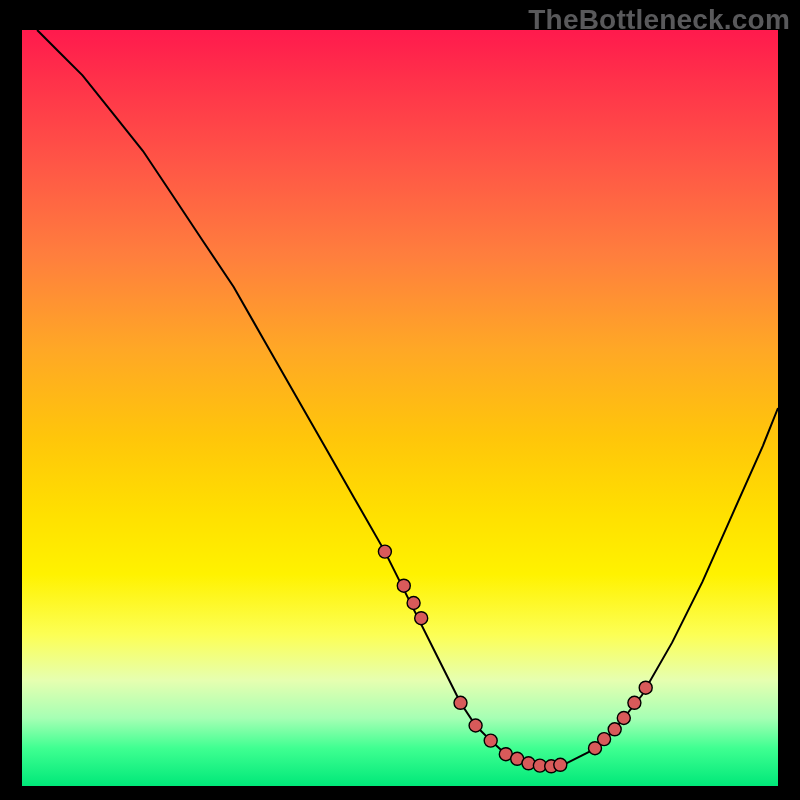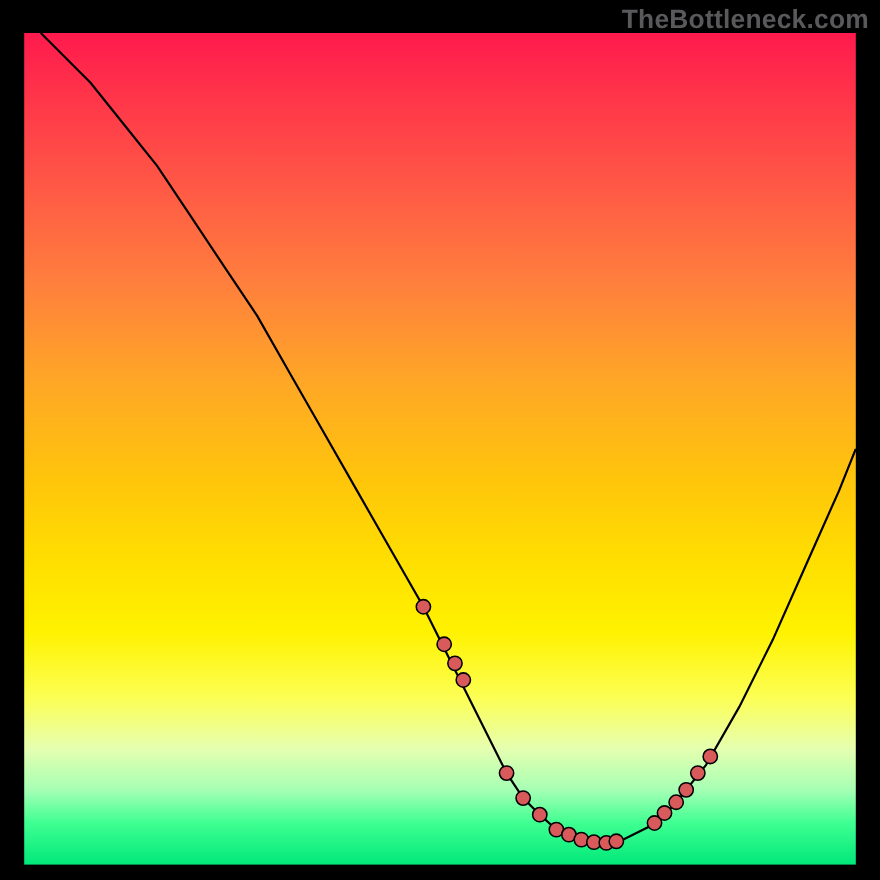--- a/index.html
+++ b/index.html
@@ -8,21 +8,21 @@
     position: relative;
     width: 800px;
     height: 800px;
     background: #000;
   }
   .watermark {
     position: absolute;
     top: 4px;
     right: 10px;
     font-family: Arial, Helvetica, sans-serif;
-    font-size: 24px;
+    font-size: 28px;
     font-weight: 600;
     color: #59595b;
     letter-spacing: 0.2px;
   }
   .plot-area {
     position: absolute;
     left: 22px;
     top: 30px;
     width: 756px;
     height: 756px;

